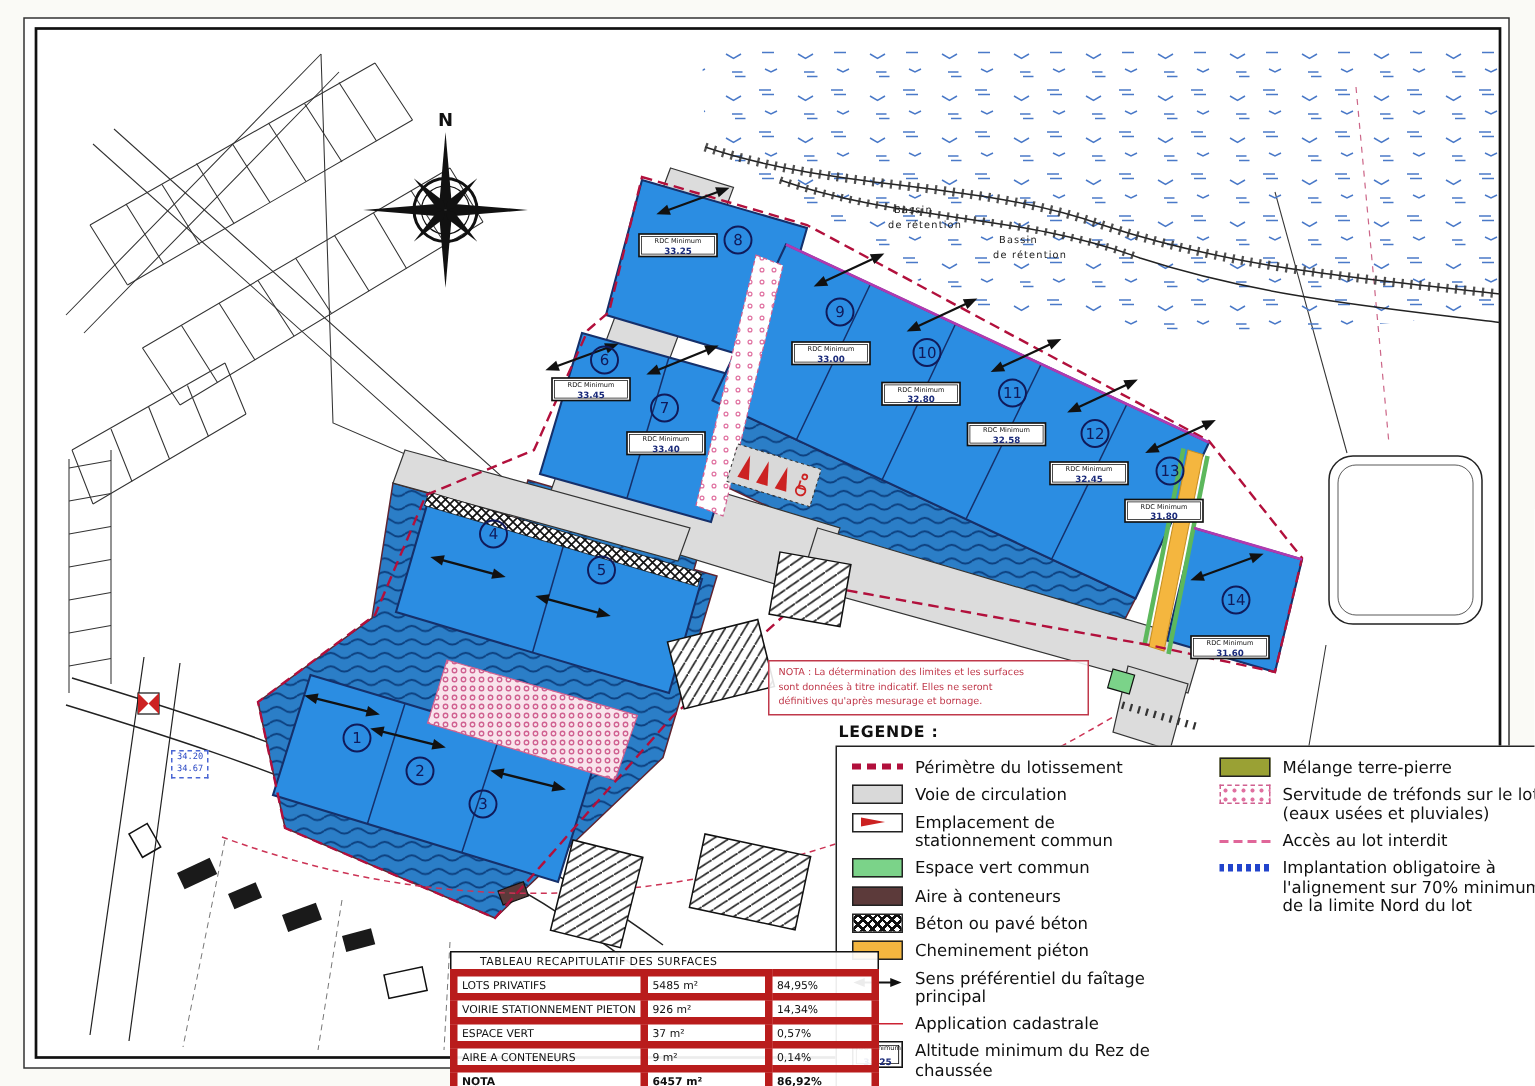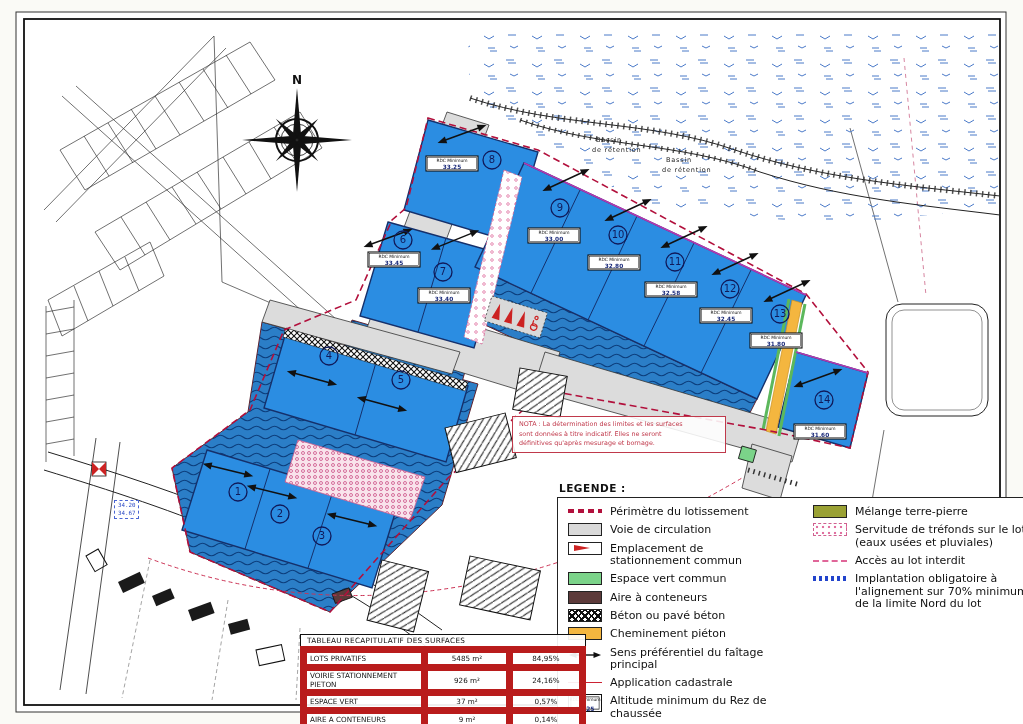--- a/index.html
+++ b/index.html
@@ -5,21 +5,21 @@
   html,body{margin:0;padding:0}
   body{
     width:1023px;height:724px;position:relative;overflow:hidden;
     background:#fafaf6;font-family:"DejaVu Sans",sans-serif;color:#111;
   }
   svg text{font-family:"DejaVu Sans",sans-serif}
   .overlay{position:absolute}
 
   
   .nota{
-    left:512px;top:416px;width:200px;
+    left:512px;top:440px;width:200px;
     border:1.2px solid #c0394b;color:#c0394b;background:rgba(255,255,255,.88);
     font-size:6.4px;line-height:1.5;padding:3px 6px;white-space:pre-line;
   }
 
   
   .spot{
     left:114px;top:500px;color:#2b49c4;border:1px dashed #4a66d4;
     font-size:5.8px;line-height:1.3;padding:1px 3px;background:rgba(255,255,255,.7);
     font-family:"DejaVu Sans Mono",monospace;text-align:center;
   }
@@ -52,24 +52,24 @@
   .sw-bluehatch{background:#2b7ec7;background-image:repeating-linear-gradient(100deg,rgba(9,48,104,.95) 0 1.5px,transparent 1.5px 5px)}
   .sw-pinkdot{border:1px dashed #d06090;background-image:radial-gradient(circle at 3px 3px,#e070a0 1.1px,transparent 1.6px);background-size:6px 6px;background-color:#fff}
   .sw-pinkdense{border:1px solid #d06090;background-color:#f7dde8;background-image:radial-gradient(circle at 2.5px 2.5px,#d06090 1.4px,transparent 1.9px);background-size:5px 5px}
   .sw-dash-pink{border:none;height:0;border-top:2.5px dashed #e06699;margin-top:6px}
   .sw-beads{border:none;height:4.5px;margin-top:4px;background:repeating-linear-gradient(90deg,#2244cc 0 3px,transparent 3px 6px)}
   .sw-rdc{width:34px;height:18px;border:1px solid #111;box-shadow:inset 0 0 0 1.6px #fff, inset 0 0 0 2.2px #111;text-align:center;font-size:4.4px;line-height:1.5;padding-top:1.5px}
   .sw-rdc .v{font-size:6px;color:#1a2a7a;font-weight:bold}
 
   
   .table-wrap{left:300px;top:634px;width:286px;background:rgba(255,255,255,.92)}
-  .table-title{font-size:7.3px;letter-spacing:.3px;border:1px solid #111;border-bottom:none;padding:1px 6px}
+  .table-title{font-size:7.3px;letter-spacing:.3px;border:1px solid #111;border-bottom:none;padding:1px 19px}
   table.surf{border-collapse:collapse;width:100%}
-  table.surf td{border:7px solid #b91c1c;font-size:7.2px;padding:0 3px;height:11px}
-  td.c{text-align:center}
+  table.surf td{border:5px solid #b91c1c;font-size:7.2px;padding:0 3px;height:11px}
+  td.c{}
   tr.total td{font-weight:bold}
 </style>
 </head>
 <body>
 
 <svg class="overlay" style="left:0;top:0" width="1023" height="724" viewBox="0 0 1023 724">
   <defs>
     <pattern id="hatchBlue" width="18" height="9" patternUnits="userSpaceOnUse">
       <rect width="18" height="9" fill="#2b7ec7"></rect>
       <path d="M0,5 q4.5,-3.5 9,0 t9,0" stroke="#0c3f7e" stroke-width="1.2" fill="none"></path>
@@ -505,21 +505,21 @@
   <table class="surf">
     <tbody>
       <tr>
         <td>LOTS PRIVATIFS</td>
         <td class="c" style="width:72px">5485 m²</td>
         <td class="c" style="width:60px">84,95%</td>
       </tr>
       <tr>
         <td>VOIRIE STATIONNEMENT PIETON</td>
         <td class="c">926 m²</td>
-        <td class="c">24,16%</td>
+        <td class="c">14,34%</td>
       </tr>
       <tr>
         <td>ESPACE VERT</td>
         <td class="c">37 m²</td>
         <td class="c">0,57%</td>
       </tr>
       <tr>
         <td>AIRE A CONTENEURS</td>
         <td class="c">9 m²</td>
         <td class="c">0,14%</td>

